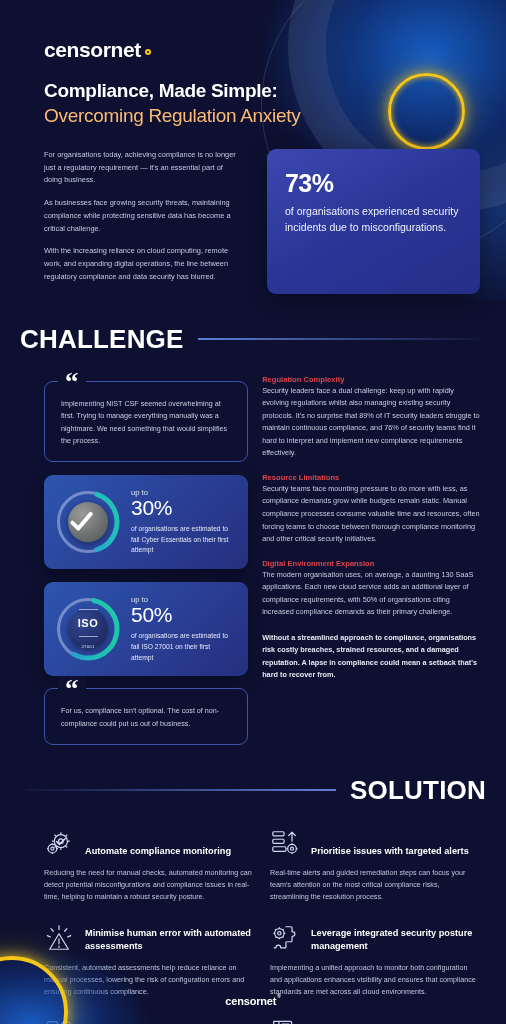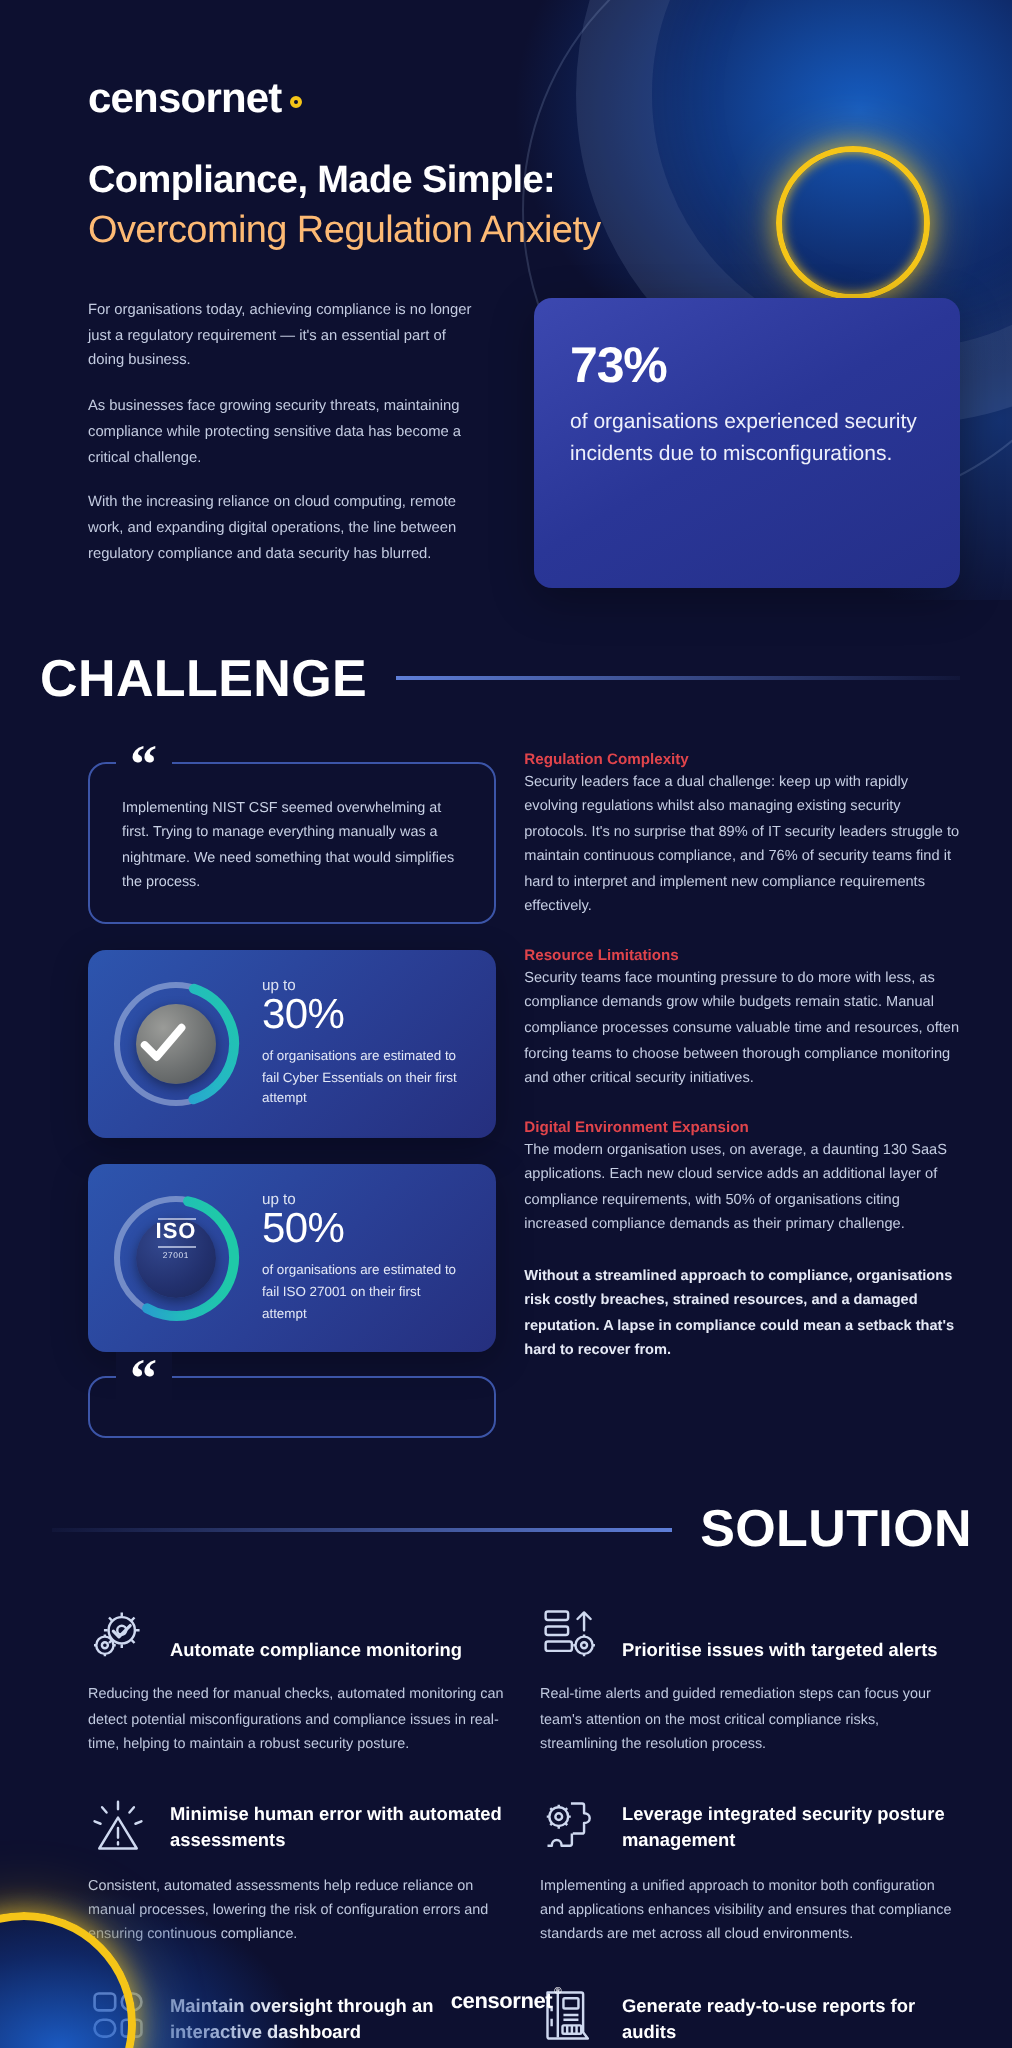--- a/index.html
+++ b/index.html
@@ -94,21 +94,21 @@
     display:flex; align-items:center; gap:12px; margin-top:13px;
     border-radius:9px; padding:13px 14px 13px 13px;
     background:linear-gradient(135deg,#2d55ae 0%,#2a3f95 55%,#252f7e 100%);
     box-shadow:0 5px 18px rgba(0,0,0,.28);
   }
   .donut { position:relative; width:62px; height:62px; flex:none; }
   .donut .track { position:absolute; inset:0; border-radius:50%; border:3px solid rgba(205,220,245,.45); }
   .donut .arc { position:absolute; inset:-1px; border-radius:50%; }
   .donut .badge {
     position:absolute; left:11px; top:11px; width:40px; height:40px; border-radius:50%;
-    display:flex; align-items:center; justify-content:flex-start;
+    display:flex; align-items:center; justify-content:space-between;
     background:radial-gradient(circle at 34% 30%, #9a9b98 0%, #6f7272 55%, #4f5355 100%);
     box-shadow:0 2px 6px rgba(0,0,0,.38);
   }
   .donut .badge.iso {
     background:radial-gradient(circle at 34% 30%, #33488f 0%, #22306d 60%, #1b2757 100%);
     flex-direction:column; gap:1px;
   }
   .iso-txt { font-size:11px; font-weight:bold; color:#fff; letter-spacing:.5px; line-height:11px; }
   .iso-sub { font-size:4.2px; color:#dfe6f7; letter-spacing:.3px; }
   .iso-rule { width:19px; height:1px; background:rgba(230,238,255,.62); }
@@ -229,20 +229,21 @@
         </div>
         <div class="donut-txt">
           <div class="upto">up to</div>
           <div class="pct">50%</div>
           <div class="donut-desc">of organisations are estimated to fail ISO 27001 on their first attempt</div>
         </div>
       </div>
 
       <div class="quote">
         <div class="qmark">“</div>
+        <p>For us, compliance isn't optional. The cost of non-compliance could put us out of business.</p>
       </div>
     </div>
 
     <div class="ch-right">
       <div class="cr-h">Regulation Complexity</div>
       <div class="cr-p">Security leaders face a dual challenge: keep up with rapidly evolving regulations whilst also managing existing security protocols. It's no surprise that 89% of IT security leaders struggle to maintain continuous compliance, and 76% of security teams find it hard to interpret and implement new compliance requirements effectively.</div>
 
       <div class="cr-h">Resource Limitations</div>
       <div class="cr-p">Security teams face mounting pressure to do more with less, as compliance demands grow while budgets remain static. Manual compliance processes consume valuable time and resources, often forcing teams to choose between thorough compliance monitoring and other critical security initiatives.</div>
 

